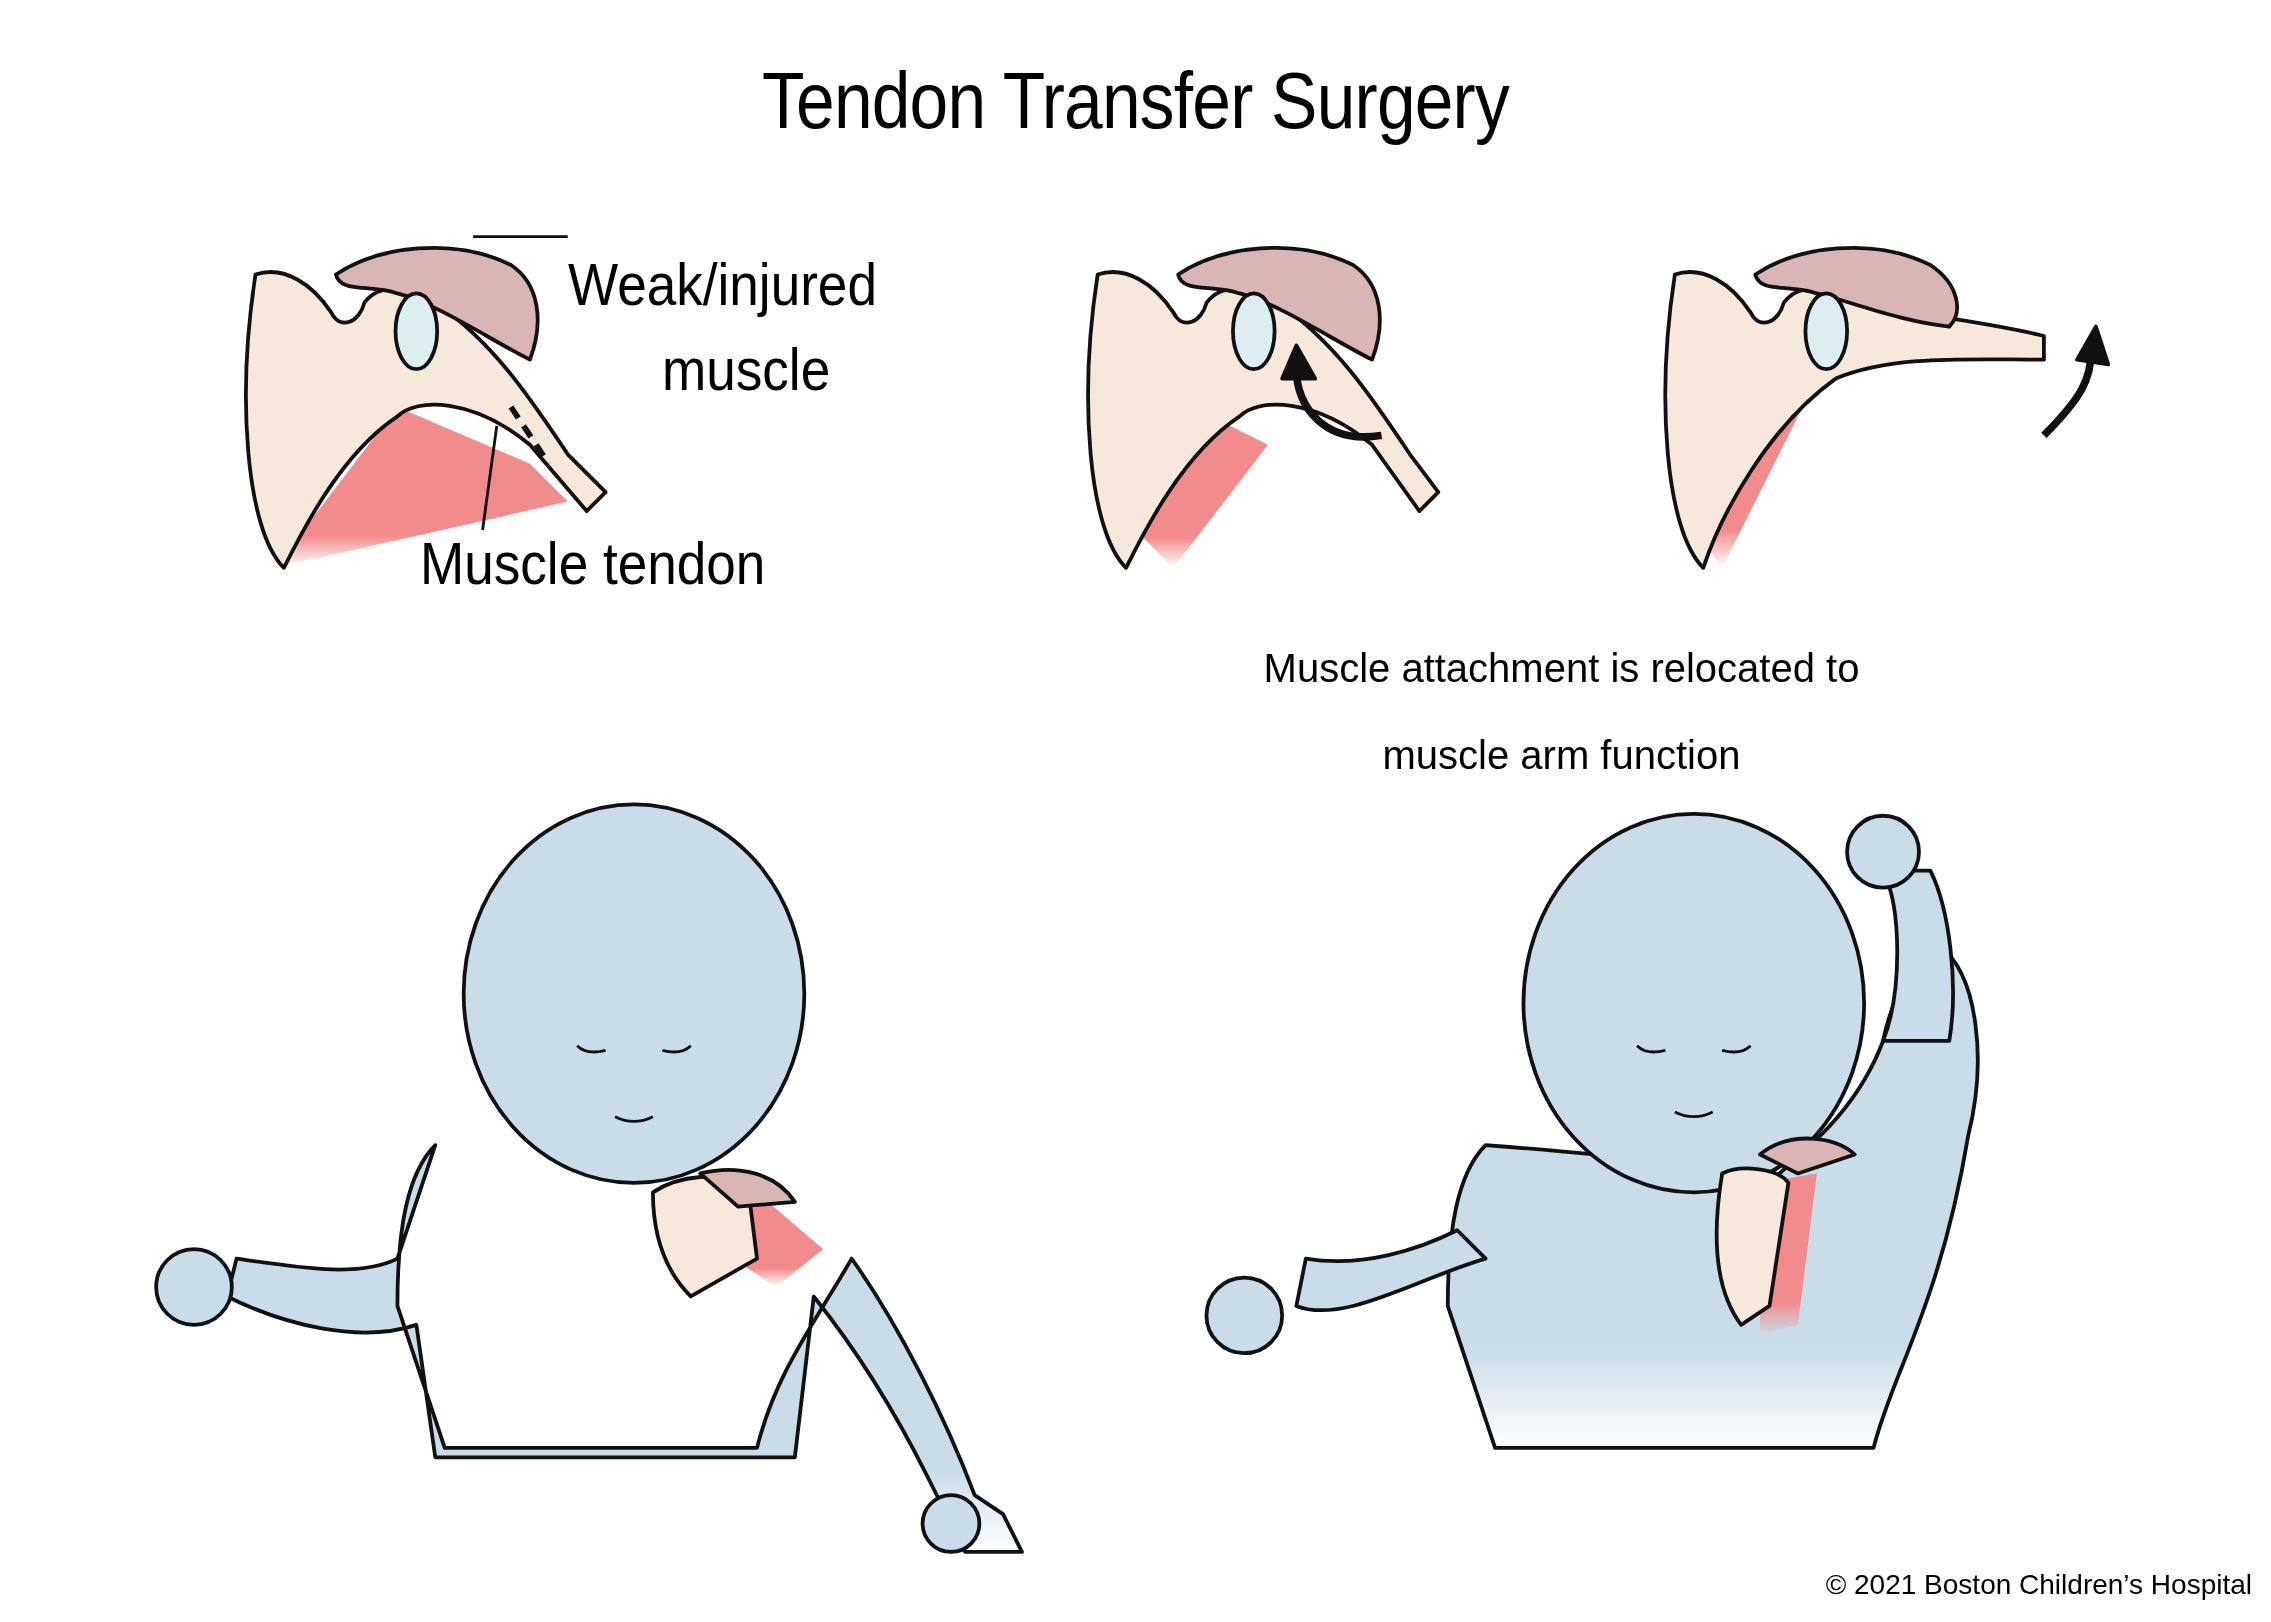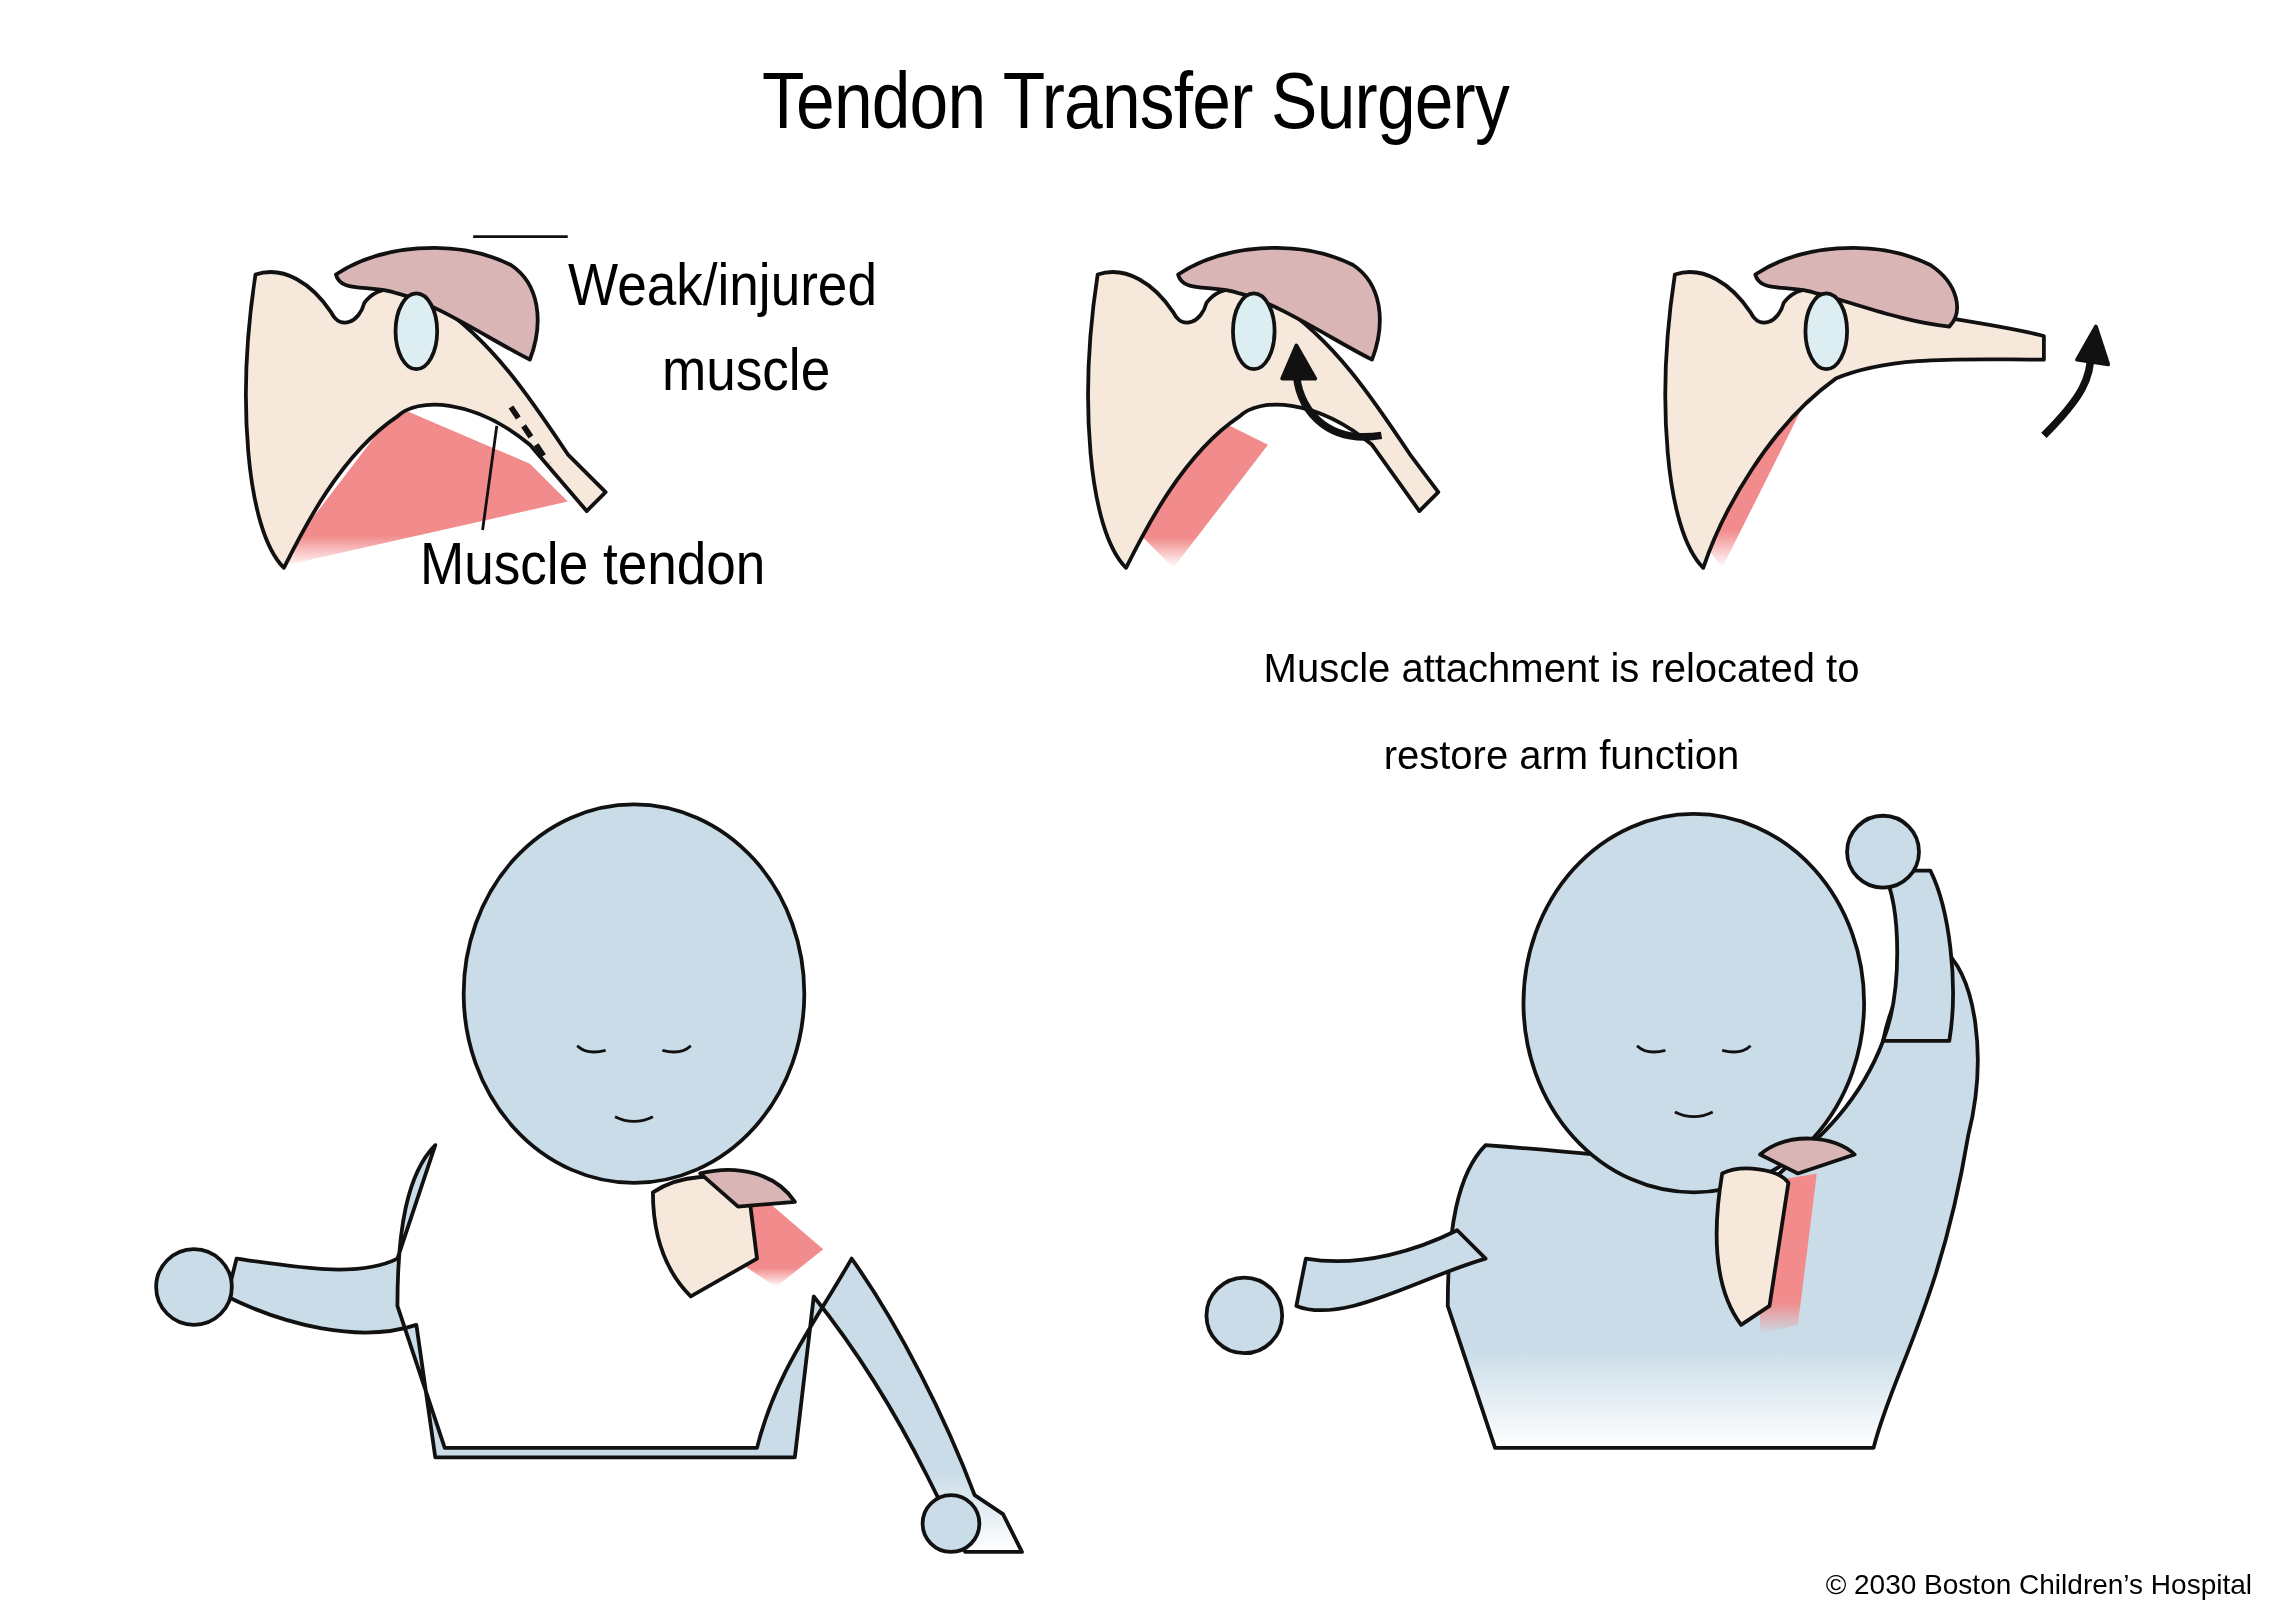--- a/index.html
+++ b/index.html
@@ -86,17 +86,17 @@
     <path d="M1860 1220 C1890 1195 1940 1200 1960 1220 L1900 1240 Z" fill="#d9b5b5"></path>
   </g>
 </svg>
 
 <div id="lbl-weak" class="txt">Weak/injured</div>
 <div id="lbl-weak2" class="txt">muscle</div>
 <div id="lbl-tendon" class="txt">Muscle tendon</div>
 
 <div id="caption">
   <div>Muscle attachment is relocated to</div>
-  <div>restore arm function</div>
+  <div>muscle arm function</div>
 </div>
 
-<div id="copyright" class="txt">© 2030 Boston Children’s Hospital</div>
+<div id="copyright" class="txt">© 2021 Boston Children’s Hospital</div>
 
 
 </body></html>

